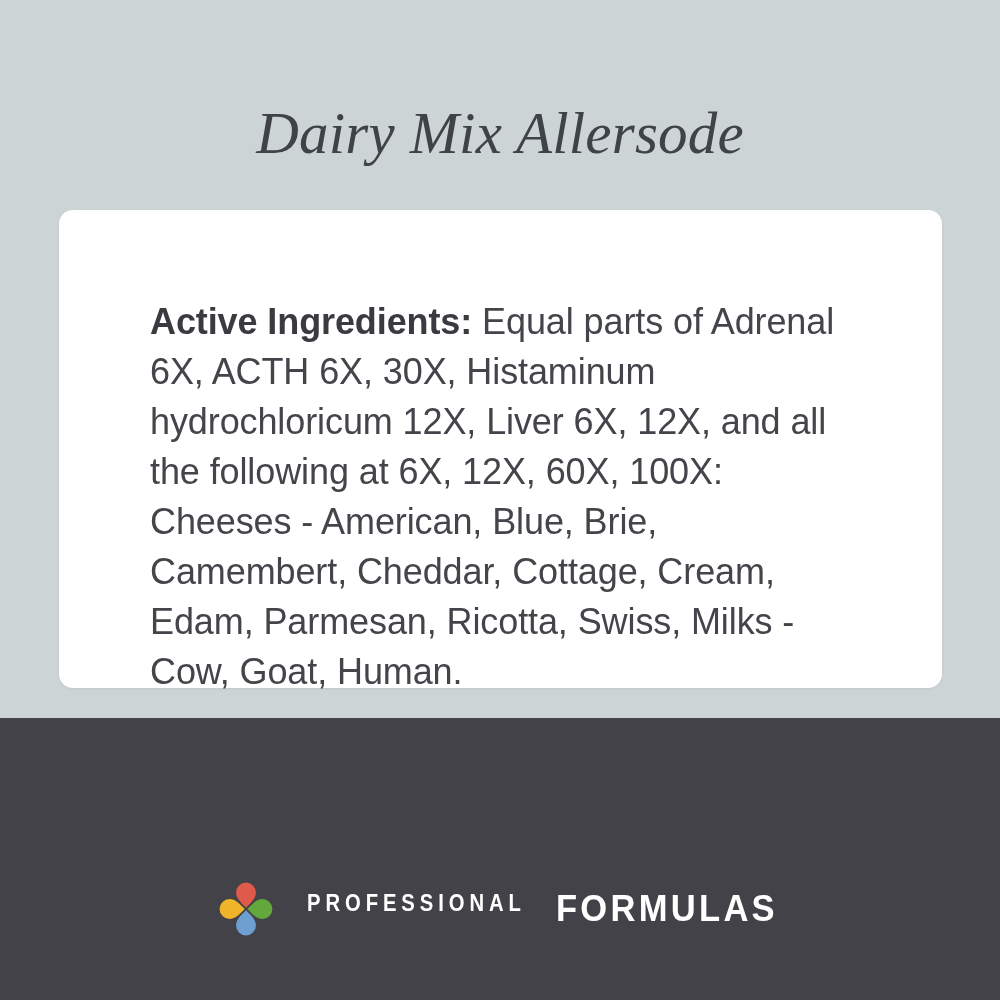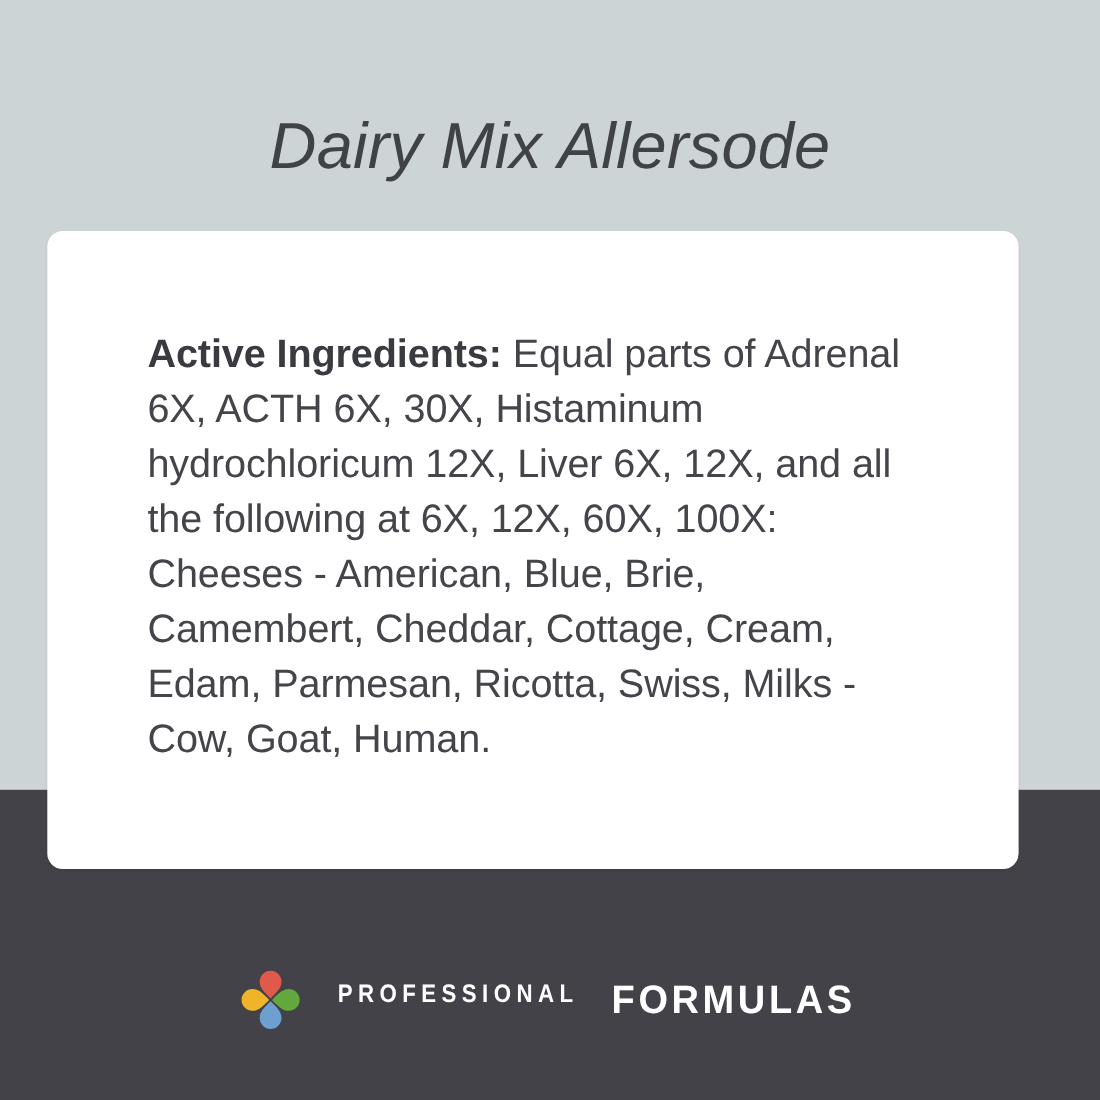--- a/index.html
+++ b/index.html
@@ -32,37 +32,37 @@
     background: #434248;
   }
 
   
   .product-title {
     position: absolute;
     left: 0;
     right: 0;
     top: 58px;
     text-align: center;
-    font-family: Liberation Sans, sans-serif;
+    font-family: Liberation Serif, serif;
     font-size: 59px;
     font-style: italic;
     font-weight: 400;
     color: #3f4347;
     letter-spacing: 0.2px;
     line-height: 1.2;
     white-space: nowrap;
   }
 
   
   .card {
     position: absolute;
-    left: 43px;
+    left: 59px;
     top: 210px;
     width: 883px;
-    height: 580px;
+    height: 478px;
     background: #ffffff;
     border-radius: 14px;
     box-shadow: 0 1px 3px rgba(0, 0, 0, 0.06);
   }
 
   .card-body {
     position: absolute;
     left: 91px;
     top: 87px;
     width: 710px;

